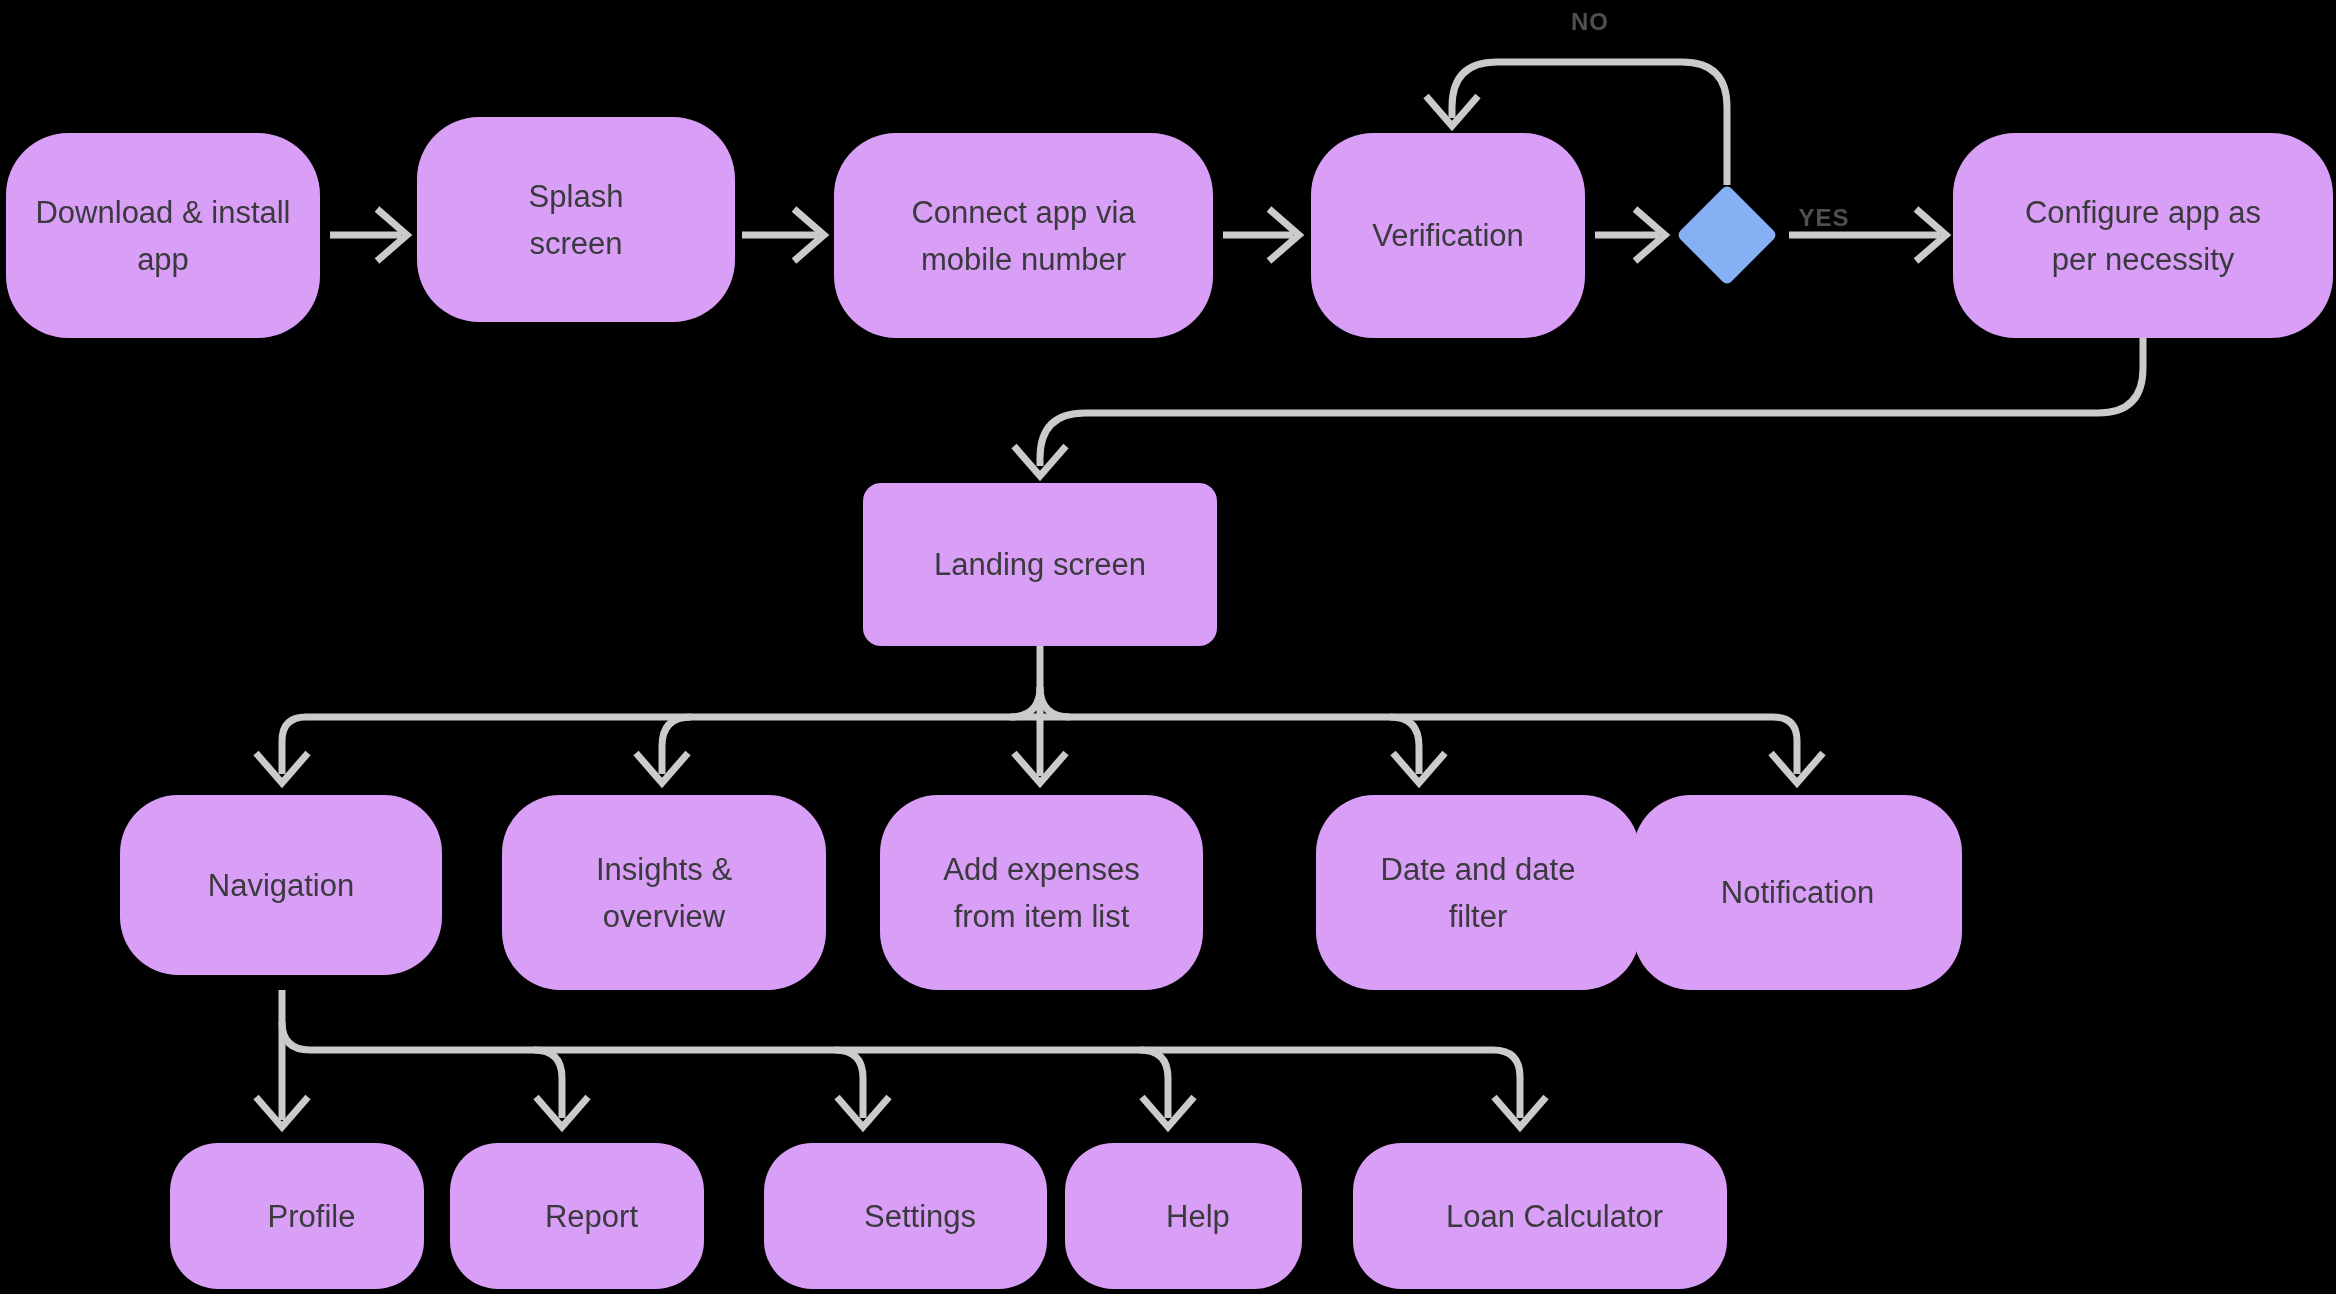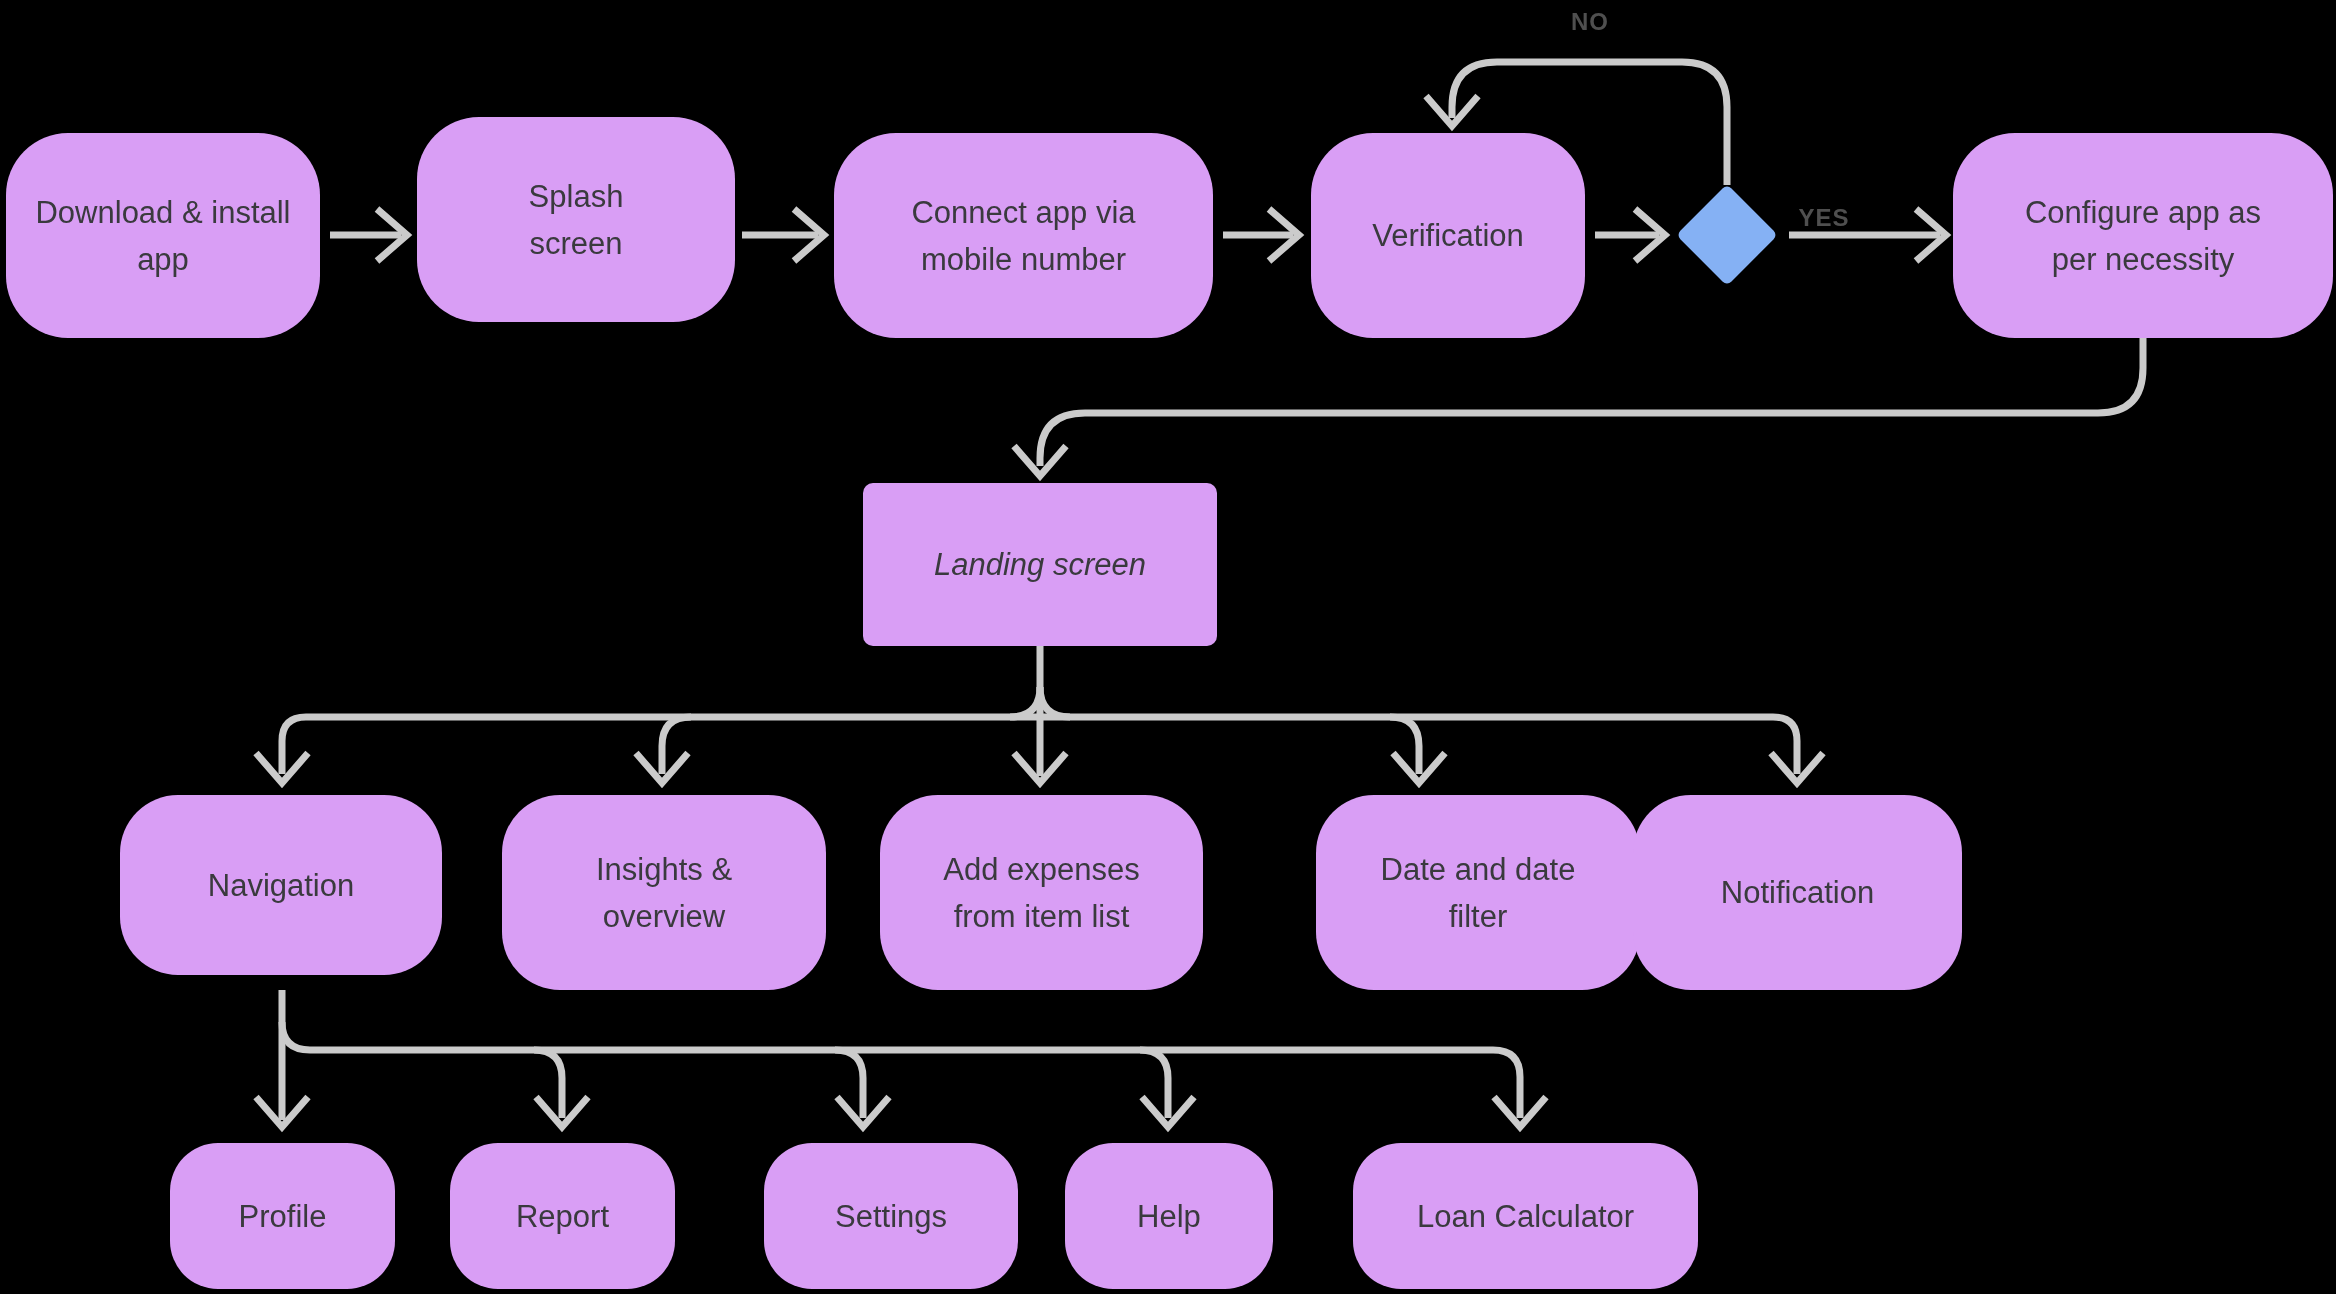--- a/index.html
+++ b/index.html
@@ -15,23 +15,23 @@
   .node{
     position:absolute;
     background:#d99ef5;
     border-radius:62px;
     display:flex;align-items:center;justify-content:center;
     color:#3a3a3e;
     font-size:31px;line-height:47px;
     text-align:center;
   }
   .node span{display:inline-block;}
-  .landing{border-radius:10px;font-style:italic;}
+  .landing{border-radius:18px;}
   .r3{border-radius:58px;}
-  .r4{border-radius:48px;}
+  .r4{border-radius:48px;padding-left:29px;}
   .diamond{
     position:absolute;
     background:#85b1f4;
     transform:rotate(45deg);
     border-radius:6px;
   }
   .edge-label{
     position:absolute;
     color:#4f4f4f;
     font-weight:bold;

